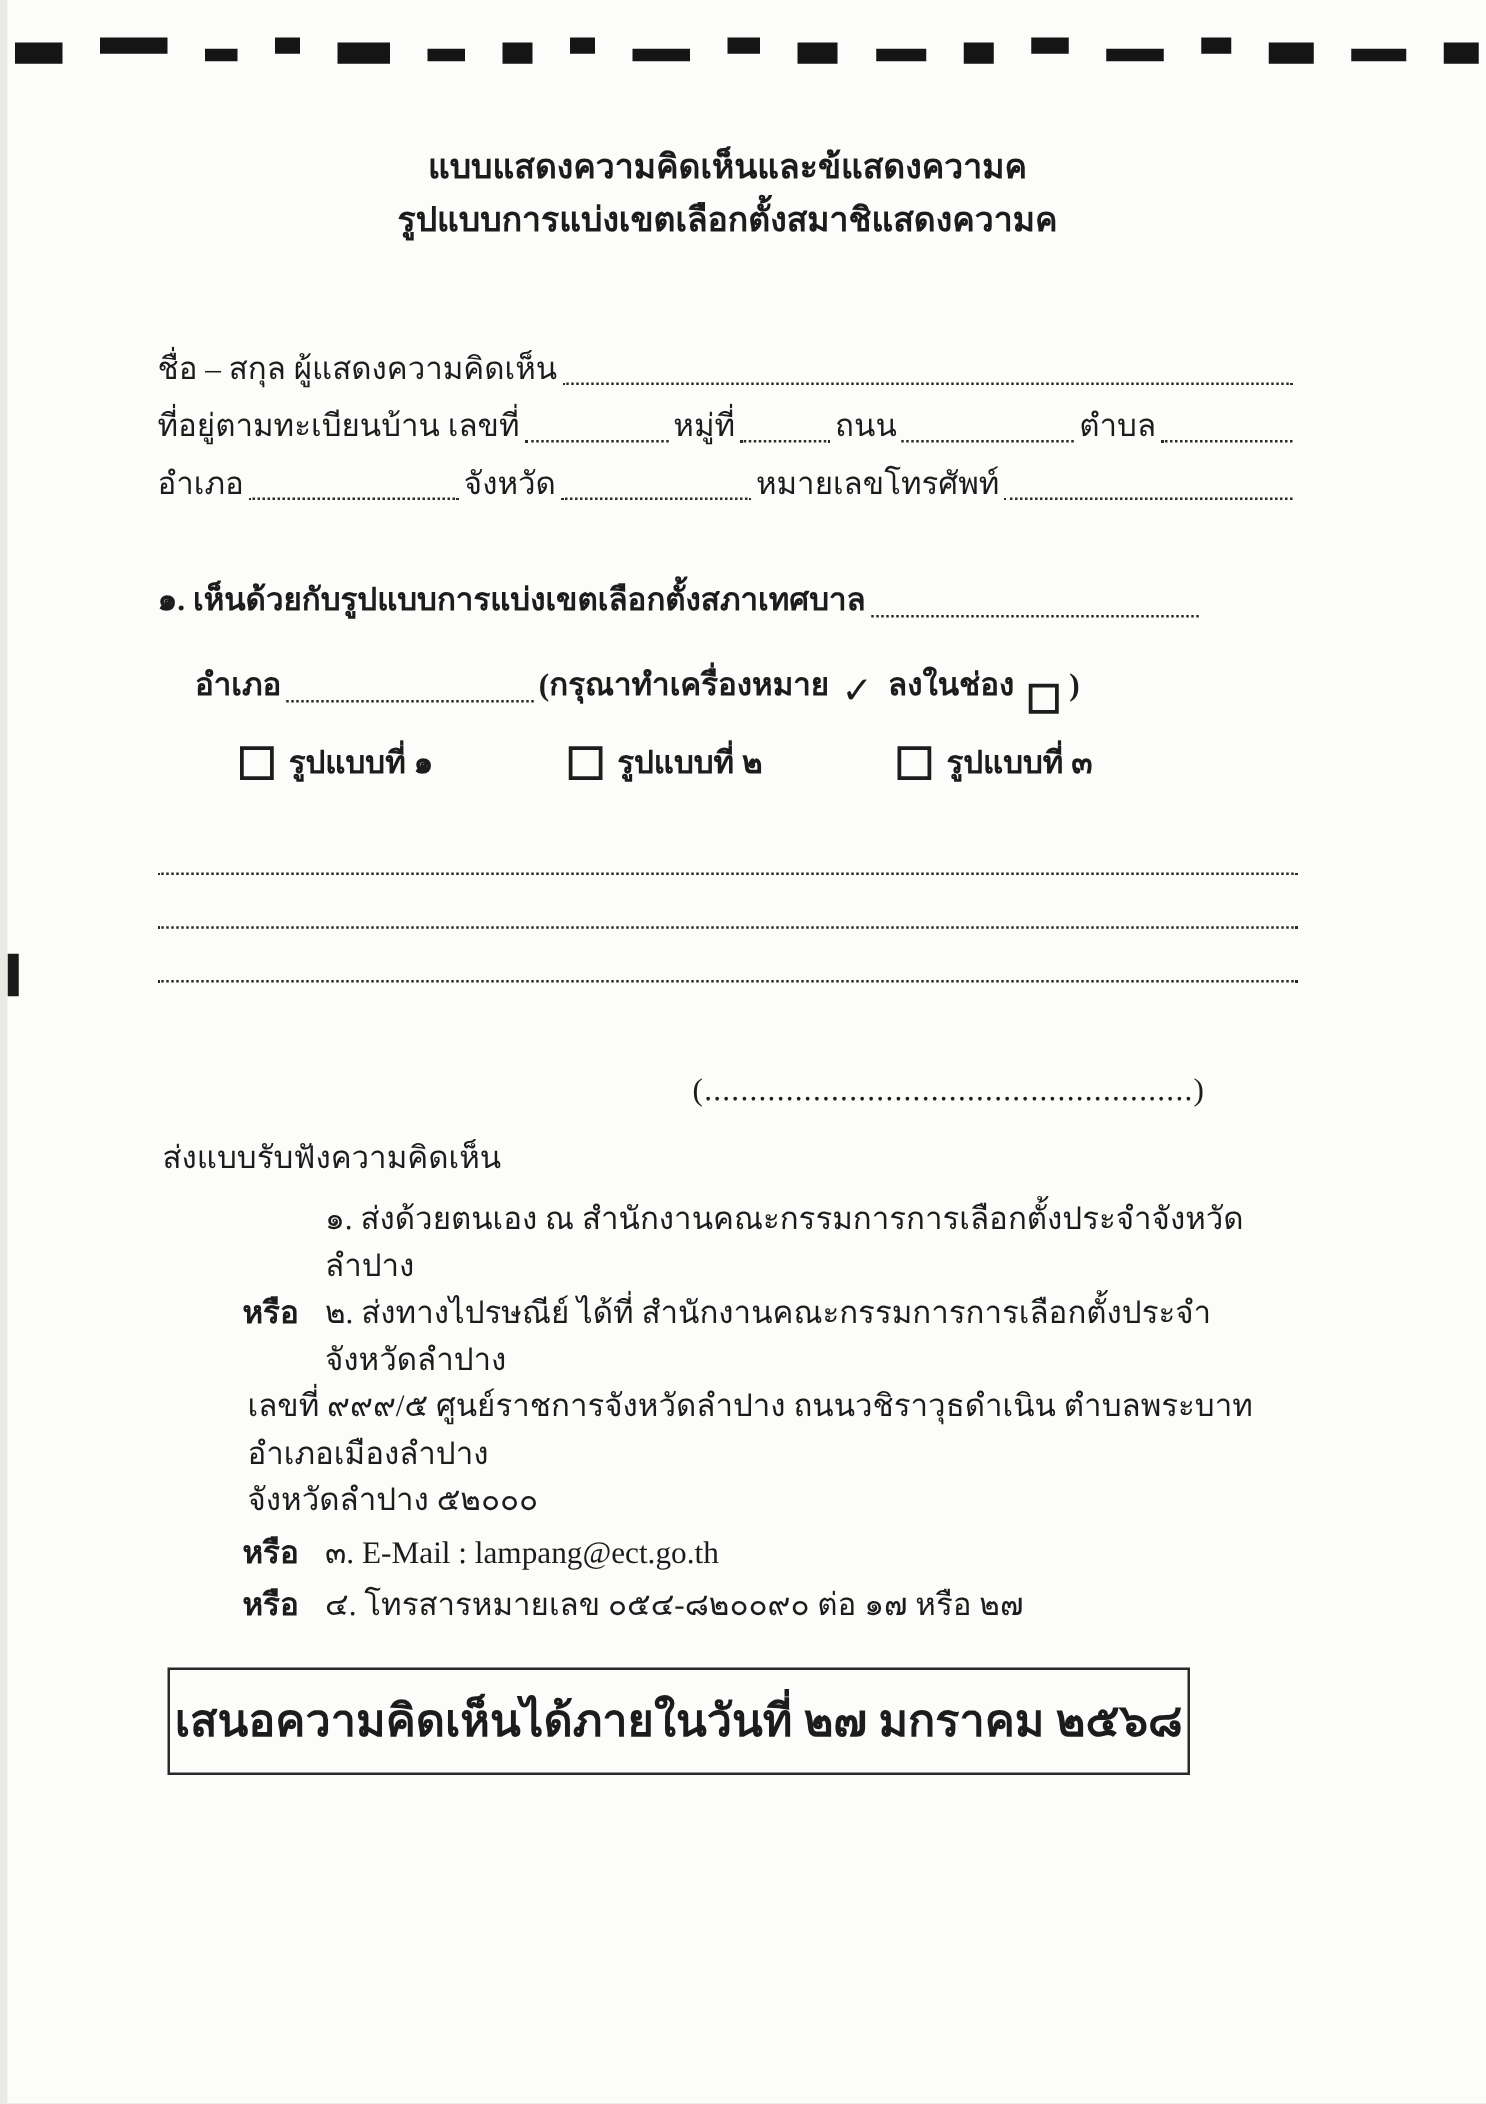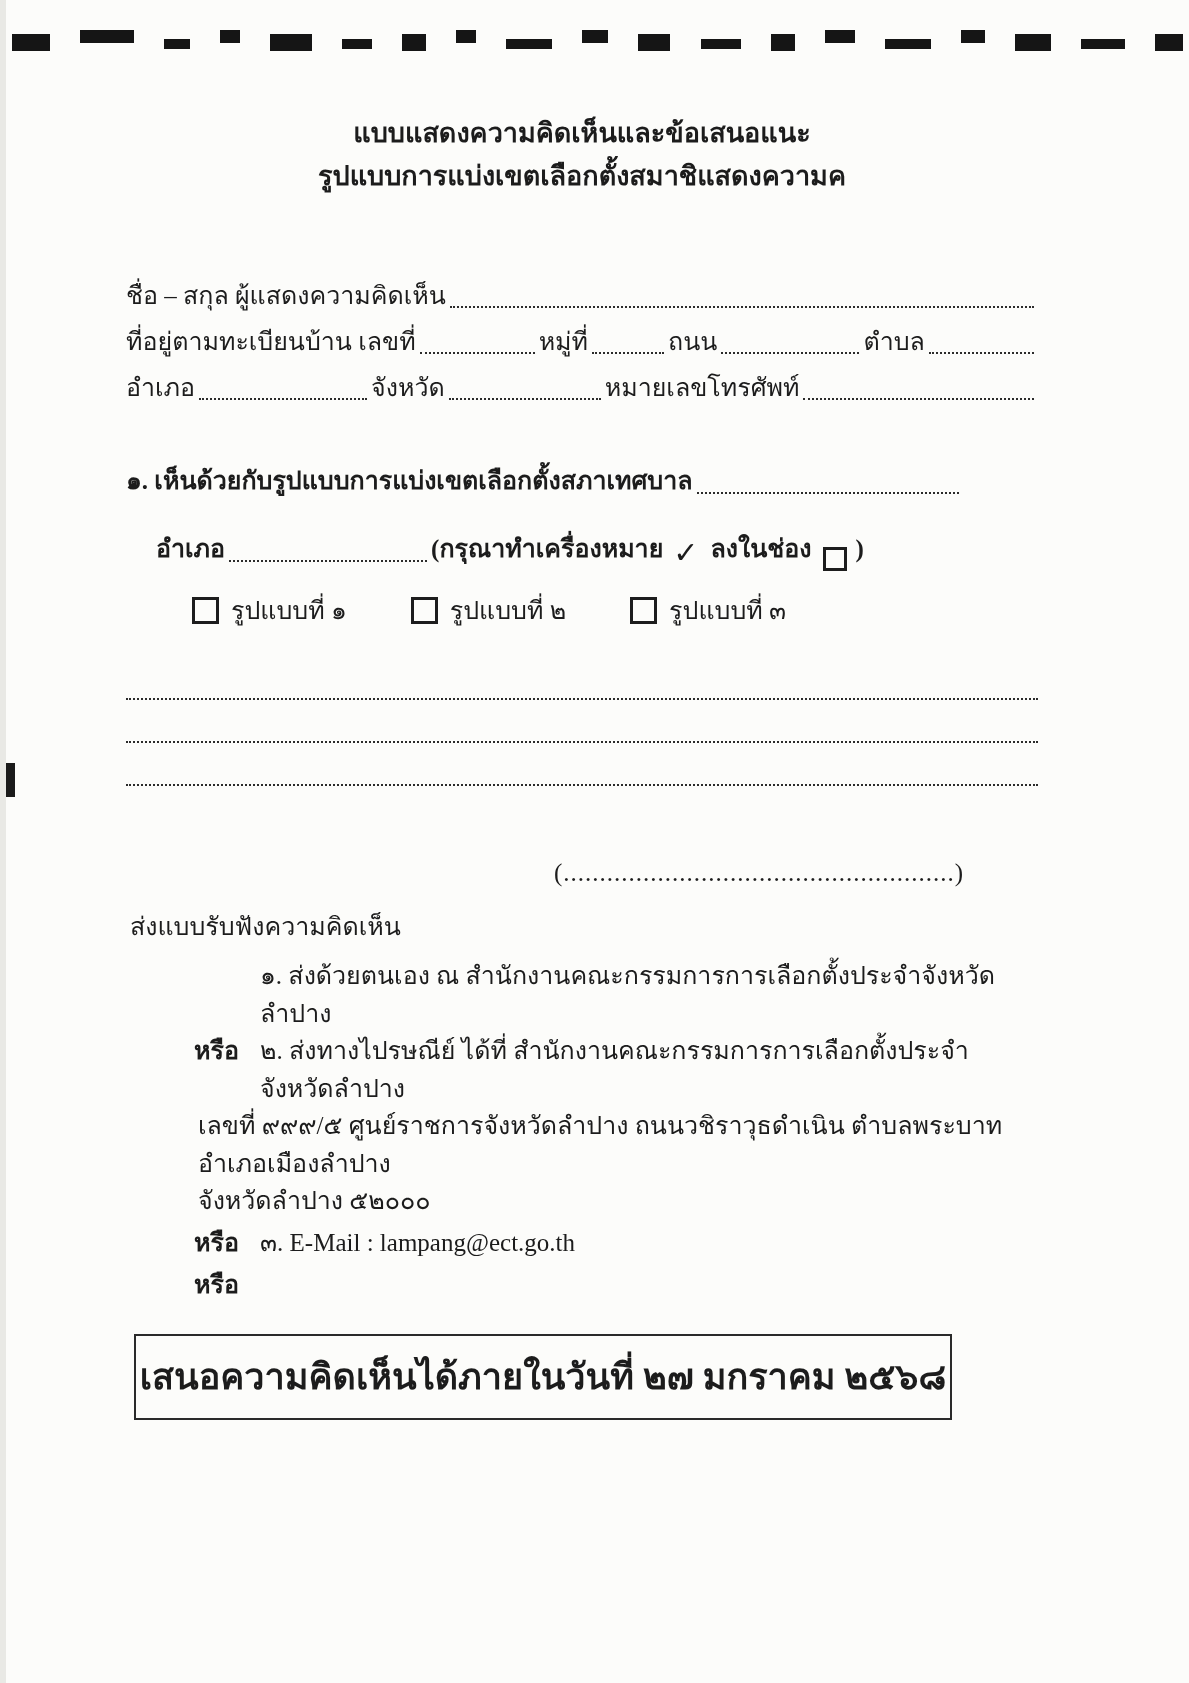--- a/index.html
+++ b/index.html
@@ -39,21 +39,21 @@
   .info-block { margin-top:70px; }
   .info-block .dotrow { height:46px; }
 
   .sec1-heading { margin-top:56px; font-weight:700; }
   .sec1-heading .dots { flex:0 0 262px; }
   .amphoe-line { margin-top:20px; margin-left:30px; font-weight:700; height:48px; }
   .amphoe-line .dots { flex:0 0 198px; }
   .checkmark { font-weight:900; font-size:30px; margin:0 12px 0 10px; line-height:1; }
   .inline-box { display:inline-block; width:24px; height:24px; border:3px solid #1d1d1d; margin:0 8px -3px 12px; }
 
-  .checkbox-row { margin-top:24px; margin-left:66px; display:flex; gap:64px; align-items:flex-end; }
+  .checkbox-row { margin-top:24px; margin-left:66px; display:flex; gap:108px; align-items:flex-end;font-weight:bold; }
   .checkbox-item { display:flex; align-items:center; gap:12px; }
   .checkbox { width:27px; height:27px; border:3.5px solid #1d1d1d; background:#fcfcfa; flex:0 0 auto; }
 
   .label-dotrow { font-weight:700; height:48px; }
   .reason-block { margin-top:34px; }
   .dotline { height:43px; display:flex; align-items:flex-end; }
   .dotline .dots { flex:1 1 auto; margin:0 0 6px 0; }
   .suggest-block { margin-top:8px; }
 
   .signature-block { margin-top:62px; }
@@ -100,21 +100,21 @@
       <span class="a16"></span>
     <span class="a17"></span>
       <span class="a18"></span>
       <span class="a19"></span>
   </div>
   <div class="edge-artifact"></div>
 
   <div class="content">
 
     <div class="title-block">
-      <div>แบบแสดงความคิดเห็นและข้อเสนอแนะ</div>
+      <div>แบบแสดงความคิดเห็นและข้แสดงความค</div>
       <div>รูปแบบการแบ่งเขตเลือกตั้งสมาชิแสดงความค</div>
     </div>
 
     <div class="info-block">
       <div class="dotrow">
         <span class="lbl">ชื่อ – สกุล ผู้แสดงความคิดเห็น</span>
         <span class="dots grow"></span>
       </div>
       <div class="dotrow">
         <span class="lbl">ที่อยู่ตามทะเบียนบ้าน  เลขที่</span>
@@ -195,20 +195,21 @@
           <span>๒. ส่งทางไปรษณีย์ ได้ที่  สำนักงานคณะกรรมการการเลือกตั้งประจำจังหวัดลำปาง</span>
         </div>
         <div class="sub-cont">เลขที่ ๙๙๙/๕ ศูนย์ราชการจังหวัดลำปาง ถนนวชิราวุธดำเนิน ตำบลพระบาท อำเภอเมืองลำปาง</div>
         <div class="sub-cont">จังหวัดลำปาง ๕๒๐๐๐</div>
         <div class="sub-row">
           <span class="sub-prefix">หรือ</span>
           <span>๓. E-Mail : lampang@ect.go.th</span>
         </div>
         <div class="sub-row">
           <span class="sub-prefix">หรือ</span>
+          <span>๔. โทรสารหมายเลข  ๐๕๔-๘๒๐๐๙๐ ต่อ ๑๗ หรือ ๒๗</span>
         </div>
       </div>
     </div>
 
     <div class="deadline-box">
       <span>เสนอความคิดเห็นได้ภายในวันที่ ๒๗ มกราคม ๒๕๖๘</span>
     </div>
 
   </div>
 </div>

